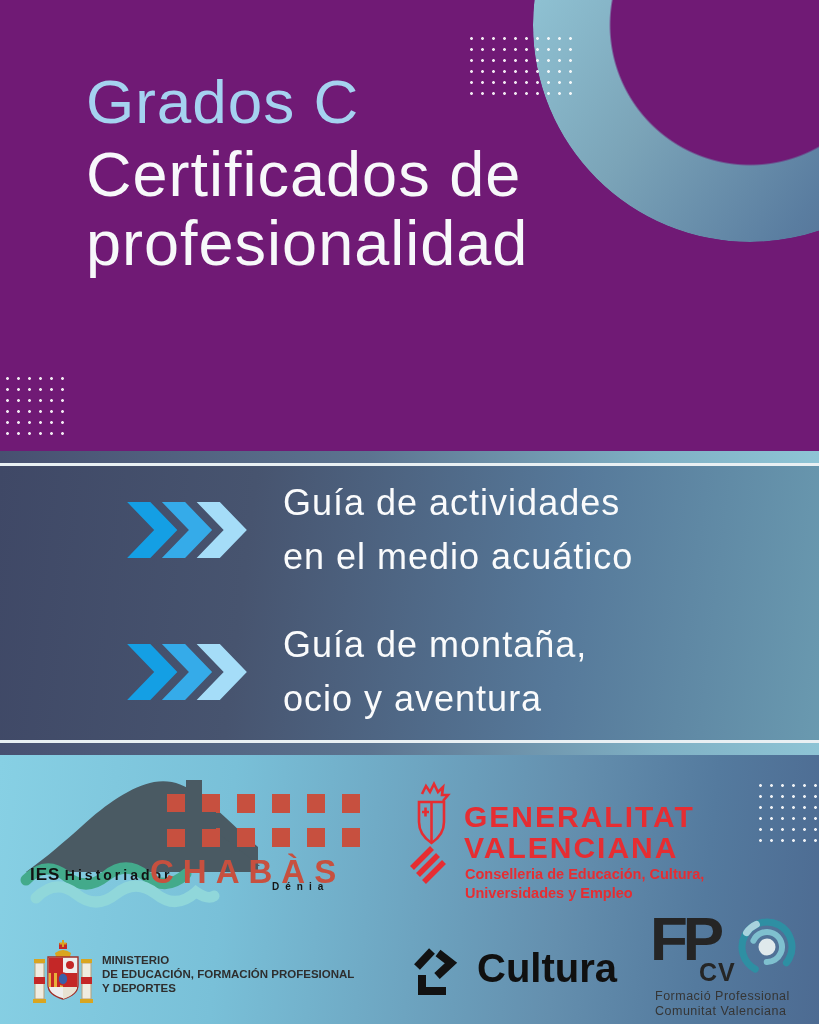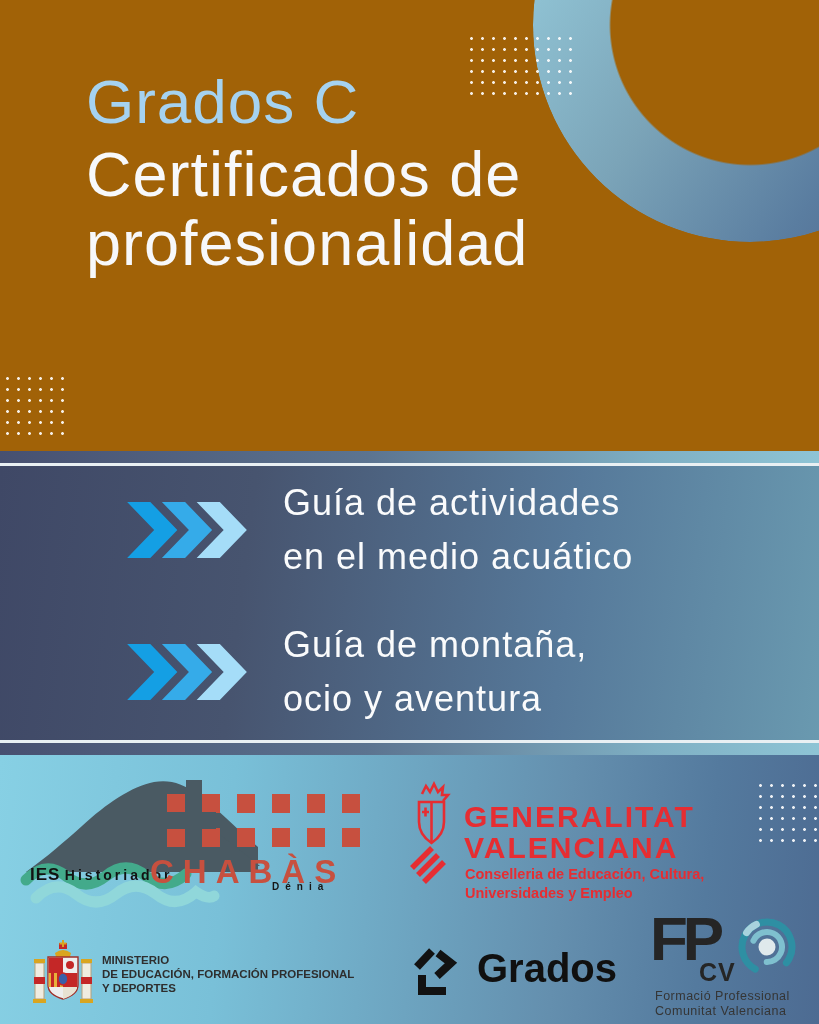--- a/index.html
+++ b/index.html
@@ -2,21 +2,21 @@
 <html><head>
 <meta charset="utf-8">
 <style>
   html,body{margin:0;padding:0;background:#222;}
   .poster{
     position:relative; width:819px; height:1024px; overflow:hidden;
     font-family:"Liberation Sans", sans-serif;
     background:#3d4365;
   }
   
-  .section-top{position:absolute;left:0;top:0;width:819px;height:451px;background:#a16207;}
+  .section-top{position:absolute;left:0;top:0;width:819px;height:451px;background:#701a75;}
   .ring{
     position:absolute;left:533px;top:-192px;width:434px;height:434px;border-radius:50%;
     background:linear-gradient(125deg,#96ccdc 8%,#7ba4b8 45%,#5a7da0 75%,#4c6389 100%);
     -webkit-mask:radial-gradient(circle,transparent 0 139px,#000 141px);
     mask:radial-gradient(circle,transparent 0 139px,#000 141px);
   }
   .dots{
     position:absolute;
     background-image:radial-gradient(circle, rgba(255,255,255,.9) 1.1px, rgba(255,255,255,0) 1.7px);
     background-size:11px 11px;
@@ -208,21 +208,21 @@
       <div>Y DEPORTES</div>
     </div>
 
     <svg class="abs labora-icon" width="54" height="54" viewBox="0 0 54 54">
       <g stroke="#121212" stroke-width="8" fill="none">
         <path d="M24 6 L9 22"></path>
         <path d="M30 8 L43 18 L29 31"></path>
         <path d="M14 30 V 46 H 38"></path>
       </g>
     </svg>
-    <div class="abs labora-name">Grados</div>
+    <div class="abs labora-name">Cultura</div>
 
     <div class="abs fpcv-fp">FP</div>
     <div class="abs fpcv-cv">CV</div>
     <svg class="abs fpcv-circle" width="64" height="64" viewBox="0 0 64 64">
       <circle cx="32" cy="32" r="25" fill="none" stroke="#2e8fa3" stroke-width="7" stroke-linecap="round" stroke-dasharray="122 36" transform="rotate(118 32 32)"></circle>
       <circle cx="32" cy="32" r="25" fill="none" stroke="#a8d3dd" stroke-width="7" stroke-linecap="round" stroke-dasharray="13 145" transform="rotate(215 32 32)"></circle>
       <circle cx="32" cy="32" r="15" fill="none" stroke="#7fc0cf" stroke-width="6" stroke-linecap="round" stroke-dasharray="64 31" transform="rotate(205 32 32)"></circle>
       <circle cx="32" cy="32" r="8.5" fill="#dfe9ec"></circle>
     </svg>
     <div class="abs fpcv-sub">

